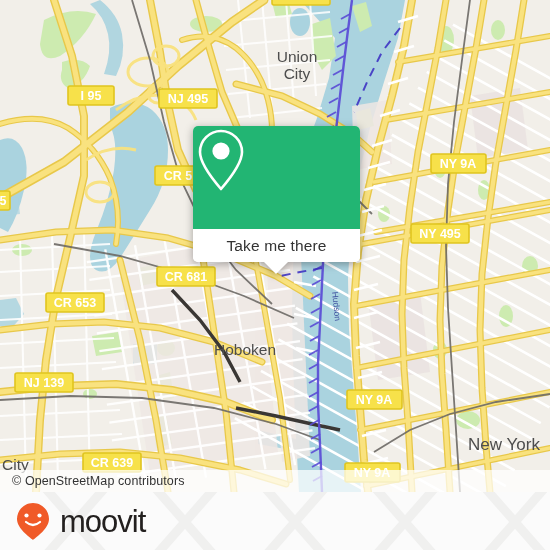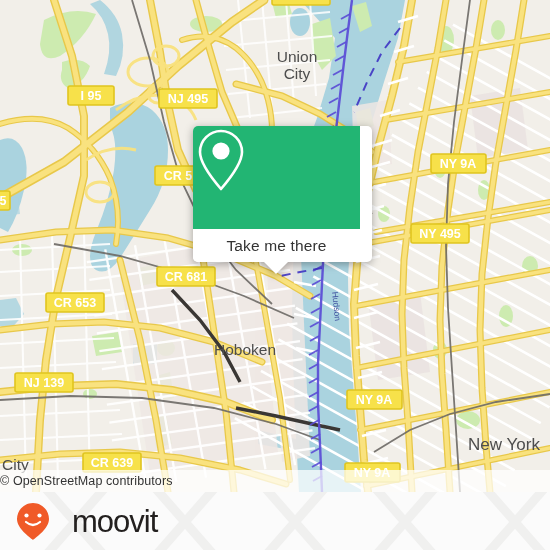--- a/index.html
+++ b/index.html
@@ -11,30 +11,30 @@
   #map{position:absolute;left:0;top:0;width:550px;height:492px;overflow:hidden;background:#fef9c3;}
   #map svg{position:absolute;left:0;top:0;}
 
   
   #attrib{
     position:absolute;left:0;bottom:0;width:550px;height:22px;
     background:rgba(255,255,255,0.72);
     display:flex;align-items:center;
   }
   #attrib span{
-    font-size:12.5px;color:#333;letter-spacing:0.1px;
+    font-size:12.5px;color:#333;padding-left:12px;letter-spacing:0.1px;
   }
 
   
   #popup{
     position:absolute;left:193px;top:126px;width:167px;height:136px;
     filter:drop-shadow(0 2px 4px rgba(0,0,0,0.33));
   }
   #popup-inner{
-    position:relative;width:167px;height:136px;border-radius:5px;overflow:hidden;background:#fff;padding-left:12px;
+    position:relative;width:167px;height:136px;border-radius:5px;overflow:hidden;background:#fff;
   }
   #popup-green{
     position:absolute;left:0;top:0;width:167px;height:103px;background:#22b573;
     display:flex;align-items:center;justify-content:center;
   }
   #popup-label{
     position:absolute;left:0;top:103px;width:167px;height:33px;background:#ffffff;
     display:flex;align-items:center;justify-content:center;
     font-size:15.5px;color:#333333;letter-spacing:0.15px;
   }
@@ -50,21 +50,21 @@
     background:#fbfbfb;overflow:hidden;
   }
   #footer-wm{position:absolute;left:0;top:0;width:550px;height:58px;opacity:1;}
   #footer-row{
     position:relative;width:550px;height:58px;display:flex;align-items:center;
     justify-content:space-between;padding:0 0 0 14px;box-sizing:border-box;
   }
   #addr{
     font-size:15px;line-height:20px;color:#2b2b2b;max-width:330px;letter-spacing:0.1px;
   }
-  #brand{display:flex;align-items:center;gap:20px;padding-right:12px;}
+  #brand{display:flex;align-items:center;gap:8px;padding-right:12px;}
   #brand-word{font-size:31px;color:#23201f;letter-spacing:-1px;line-height:31px;font-weight:400;}
 </style>
 </head>
 <body>
 
 <div id="app">
 
   <div id="map">
 
     <svg width="550" height="492" viewBox="0 0 550 492">

